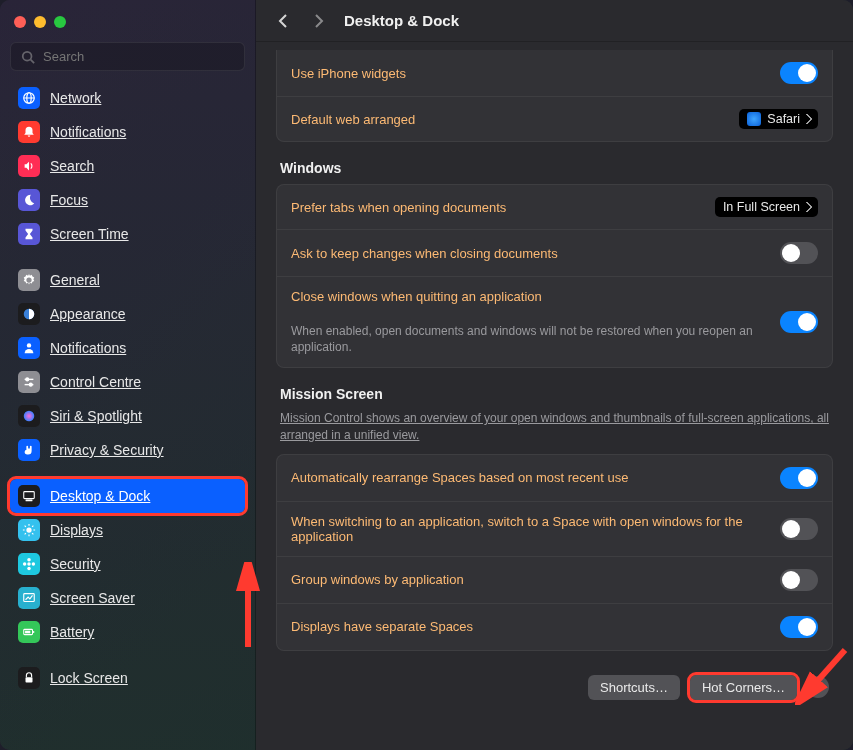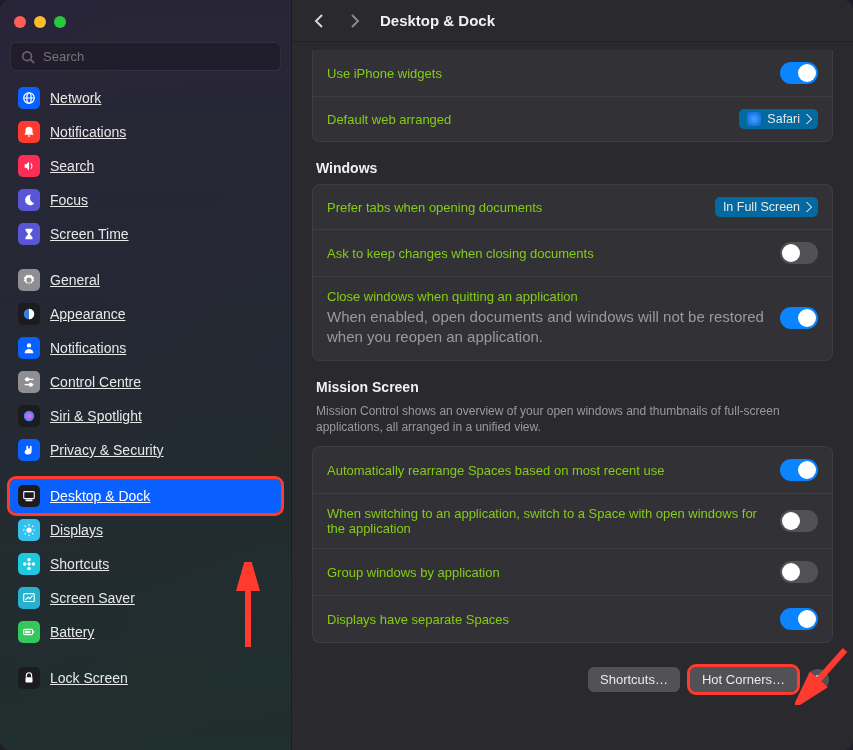--- a/index.html
+++ b/index.html
@@ -14,21 +14,21 @@
 }
 .window {
   display: flex;
   width: 100%;
   height: 100%;
   background: linear-gradient(135deg, #2b263a 0%, #20322c 100%);
   border-radius: 10px;
   overflow: hidden;
 }
 .sidebar {
-  width: 292px;
+  width: 256px;
   background: linear-gradient(180deg, rgba(40,35,55,0.6) 0%, rgba(28,48,42,0.6) 100%);
   border-right: 1px solid rgba(0,0,0,0.3);
   padding: 12px 10px;
   overflow-y: auto;
 }
 .traffic-lights {
   display: flex;
   gap: 8px;
   padding: 4px 4px 14px 4px;
 }
@@ -125,54 +125,55 @@
 }
 .panel-row {
   padding: 12px 14px;
   display: flex;
   align-items: center;
   gap: 12px;
   border-bottom: 1px solid rgba(255,255,255,0.06);
 }
 .panel-row:last-child { border-bottom: none; }
 .panel-row .row-text { flex: 1; }
-.row-title { font-size: 13px; color: #84cc16; }
-.row-desc { font-size: 15px; color: #9a9a9e; margin-top: 3px; line-height: 1.35; }
+.row-title { font-size: 13px; color: #fdba74; }
+.row-desc { font-size: 12px; color: #9a9a9e; margin-top: 19px; line-height: 1.35; }
 .section-header {
   font-size: 14px;
   font-weight: 600;
   color: #f0f0f0;
   margin: 2px 4px 8px 4px;
 }
 .section-desc {
   font-size: 12px;
   color: #9a9a9e;
   margin: 0 4px 10px 4px;
   line-height: 1.4;
+  text-decoration: underline;
 }
 .toggle {
   width: 38px; height: 22px;
   border-radius: 11px;
   position: relative;
   flex-shrink: 0;
 }
 .toggle.on { background: #0a84ff; }
 .toggle.off { background: #525256; }
 .toggle::after {
   content: "";
   position: absolute;
   width: 18px; height: 18px;
   background: #fff;
   border-radius: 50%;
   top: 2px;
 }
 .toggle.on::after { right: 2px; }
 .toggle.off::after { left: 2px; }
 .select-pill {
-  background: #0369a1;
+  background: #000000;
   border-radius: 5px;
   padding: 3px 18px 3px 8px;
   font-size: 12.5px;
   position: relative;
   display: flex;
   align-items: center;
   gap: 6px;
 }
 .select-pill::after {
   content: "";
@@ -378,21 +379,21 @@
         <li class="sidebar-item">
           <span class="sb-icon" style="background: rgb(30, 200, 224);">
             <svg viewBox="0 0 16 16" fill="#fff">
               <circle cx="8" cy="8" r="2"></circle>
               <circle cx="8" cy="3" r="2"></circle>
               <circle cx="8" cy="13" r="2"></circle>
               <circle cx="3" cy="8" r="2"></circle>
               <circle cx="13" cy="8" r="2"></circle>
             </svg>
           </span>
-          <span>Shortcuts</span>
+          <span>Security</span>
         </li>
         <li class="sidebar-item">
           <span class="sb-icon" style="background: rgb(40, 176, 207);">
             <svg viewBox="0 0 16 16" fill="none" stroke="#fff" stroke-width="1.3">
               <rect x="2" y="3" width="12" height="9" rx="1"></rect>
               <path d="M4 10l3-3 2 2 3-4"></path>
             </svg>
           </span>
           <span>Screen Saver</span>
         </li>

